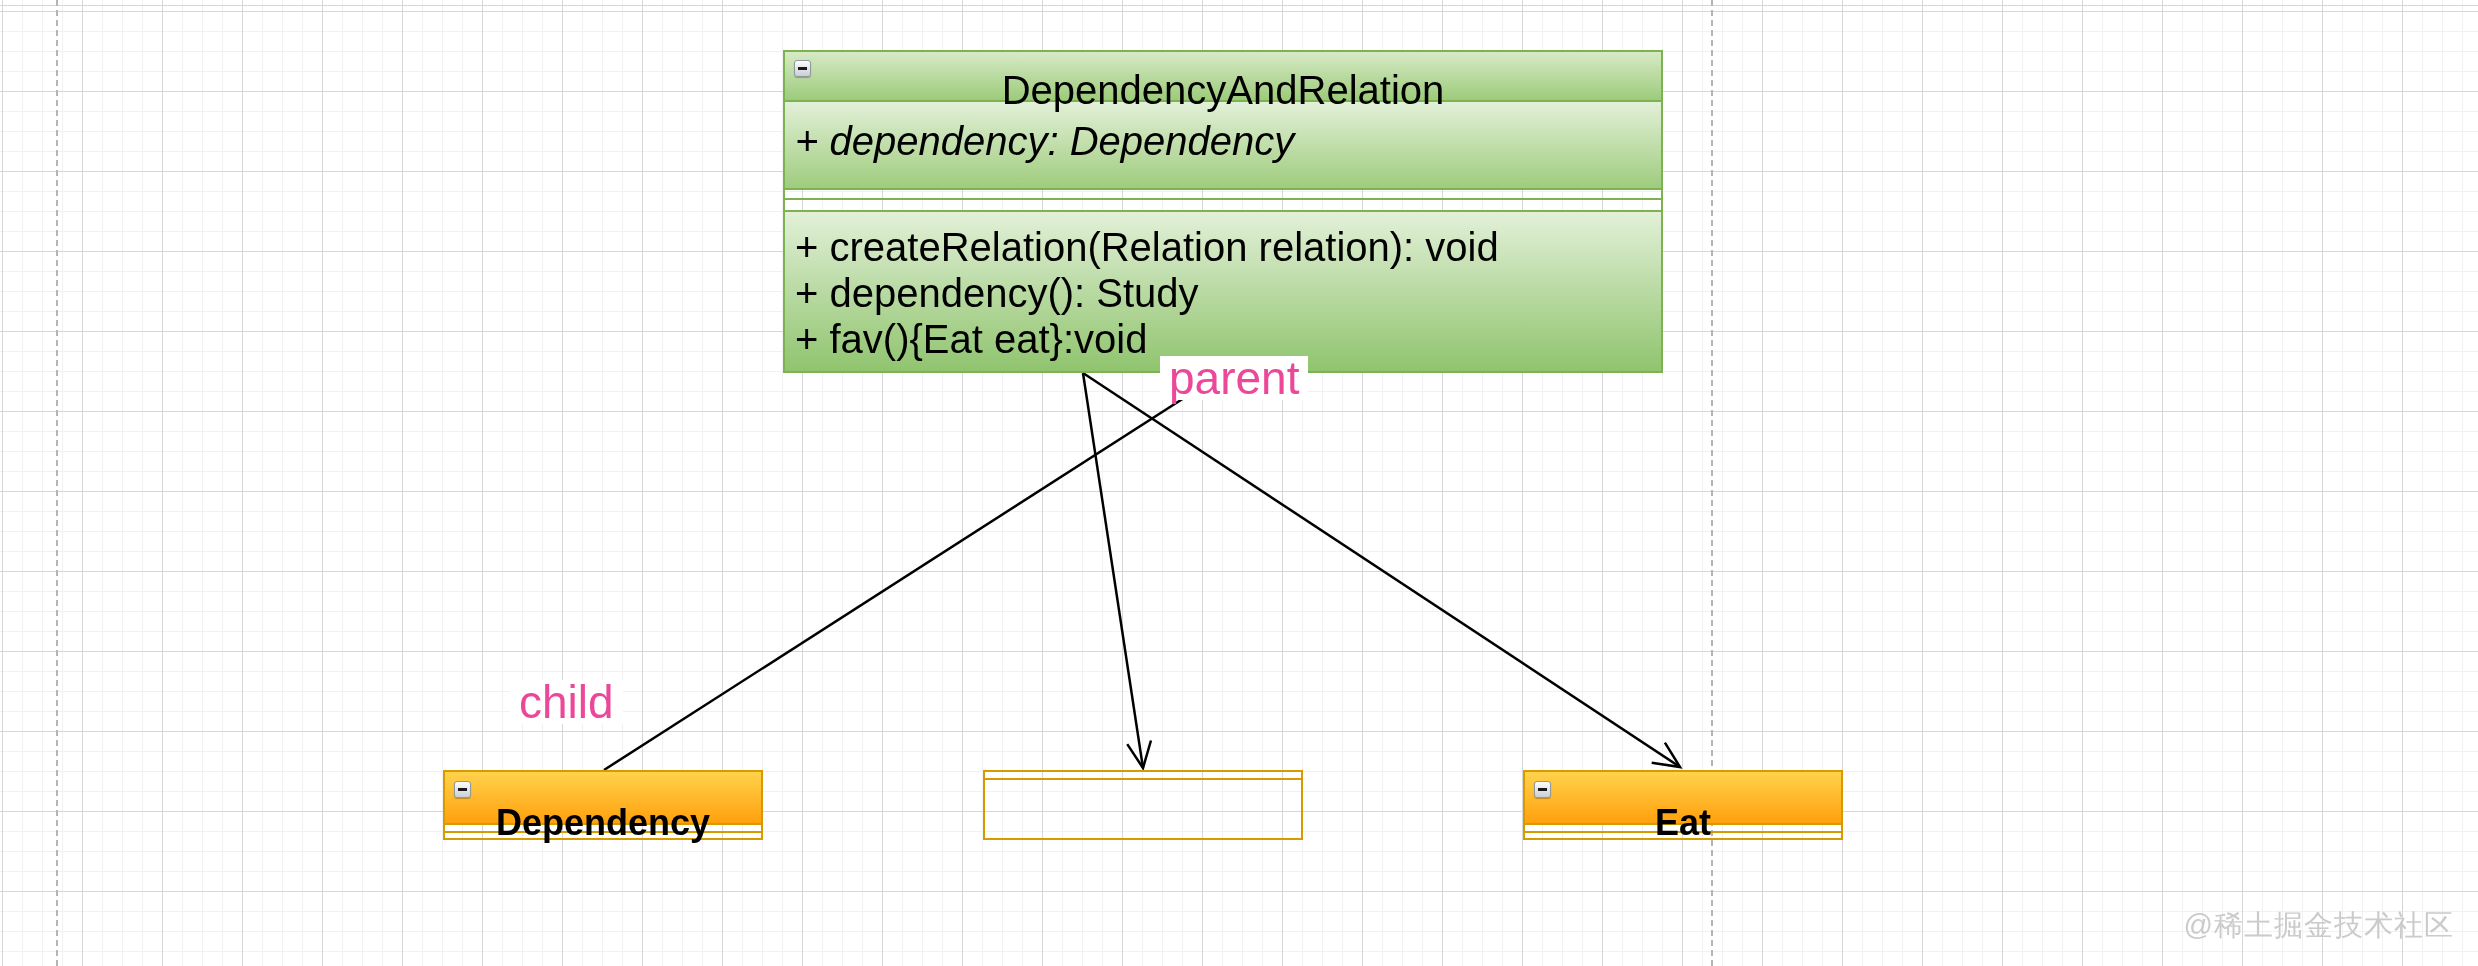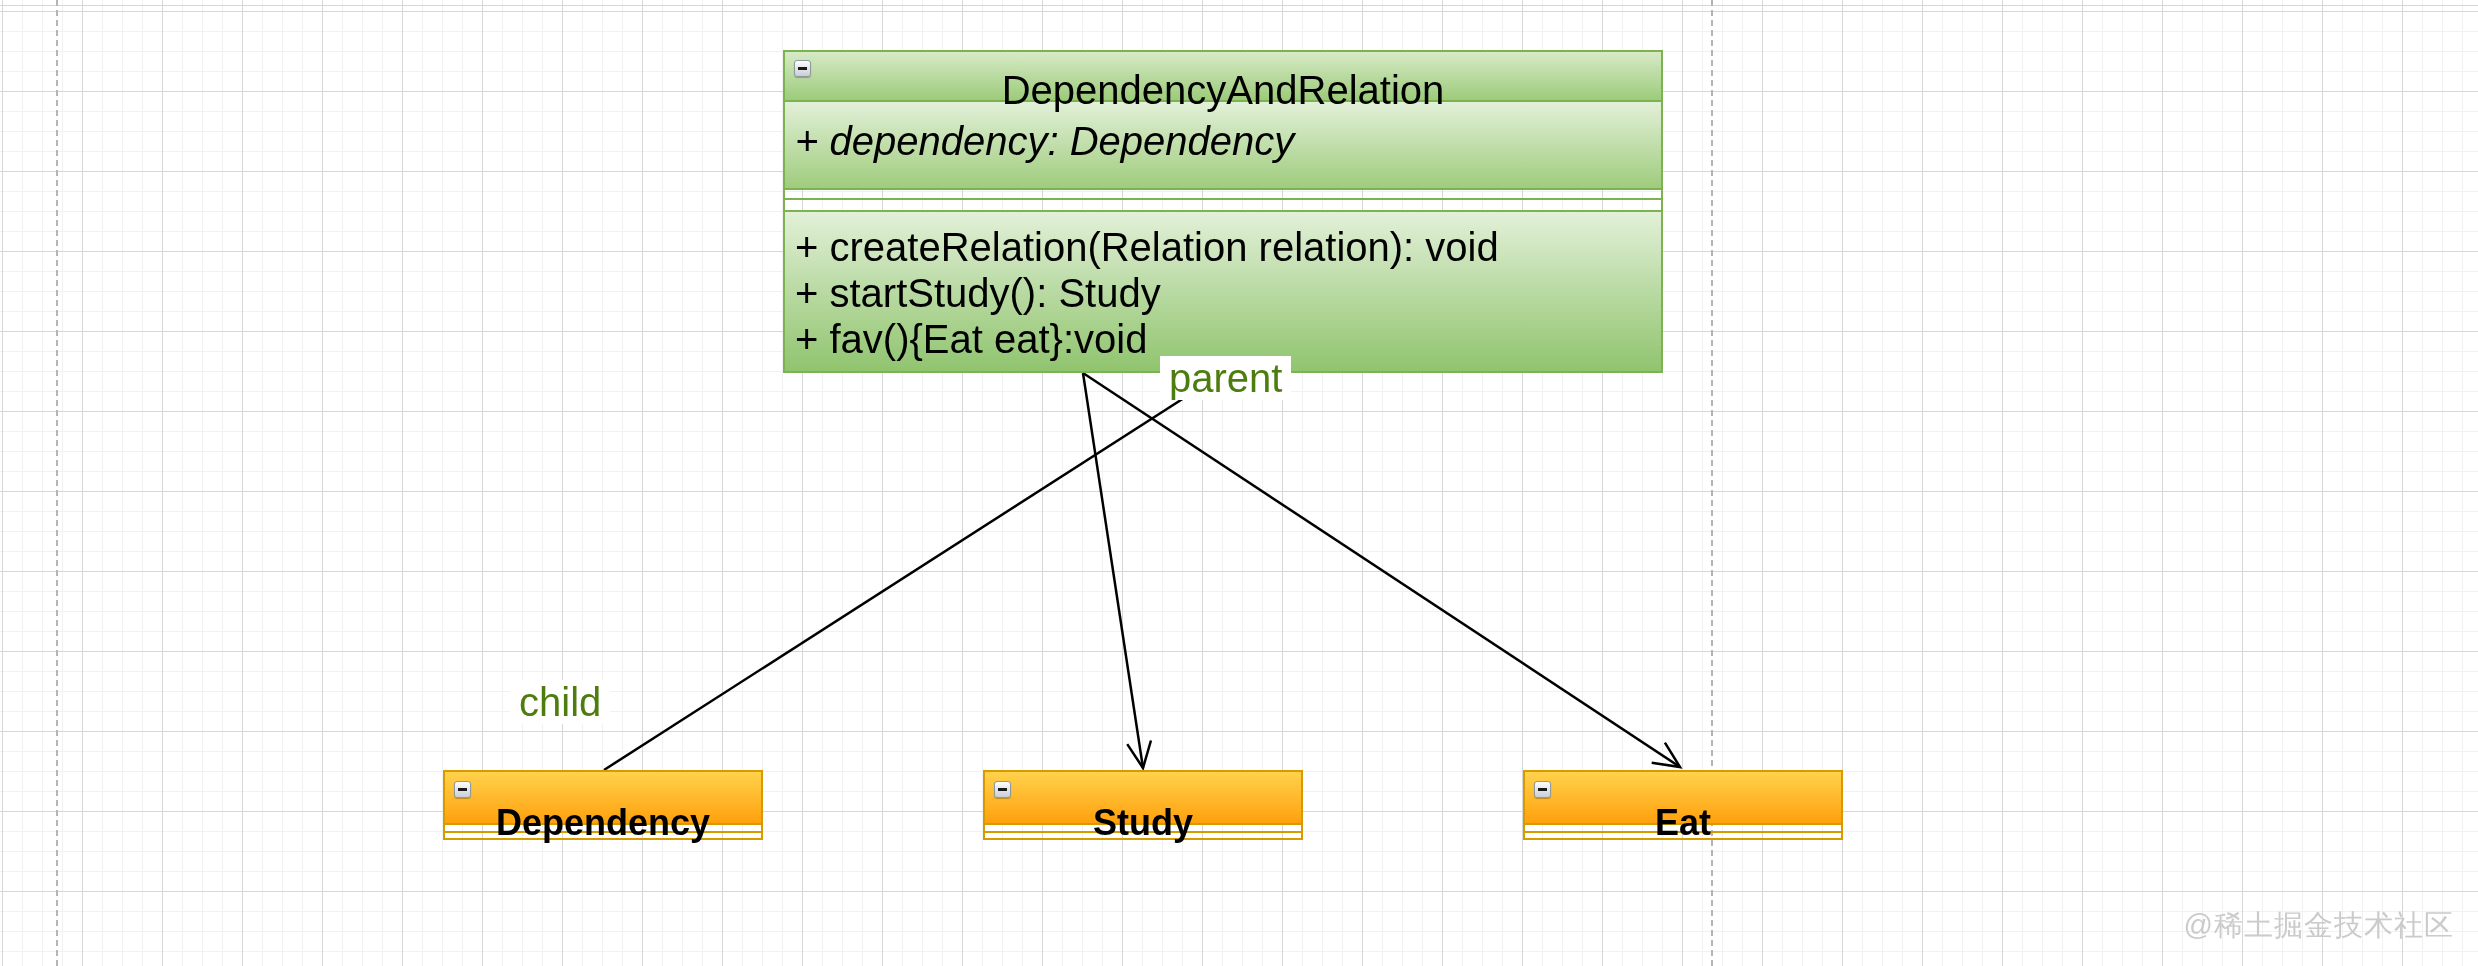--- a/index.html
+++ b/index.html
@@ -77,22 +77,22 @@
     border:1px solid #8f979f; border-radius:3px;
     background:linear-gradient(to bottom, #fdfdfd, #c9cfd6);
     display:flex; align-items:center; justify-content:center;
     box-shadow:0 1px 1px rgba(0,0,0,0.25);
   }
   .green-class .collapse-btn { top:8px; }
   .minus-bar { display:block; width:9px; height:3px; background:#1a1a1a; }
 
   
   .edge-label {
-    position:absolute; background:var(--label-bg,#ffffff); color:#4d7c0f;
-    font-size:40px; line-height:38px; padding:3px 9px; white-space:nowrap;
+    position:absolute; background:var(--label-bg,#ffffff); color:#ec4899;
+    font-size:46px; line-height:38px; padding:3px 9px; white-space:nowrap;
   }
   .label-parent { left:1160px; top:356px; }
   .label-child  { left:510px;  top:680px; }
 
   
   .watermark {
     position:absolute; right:24px; bottom:20px;
     font-size:29px; color:var(--watermark-color,#cbcbcb); letter-spacing:1px;
   }
 </style>
@@ -123,44 +123,38 @@
       <span>DependencyAndRelation</span>
     </div>
     <div class="attrs">
       <div>+ dependency: Dependency</div>
     </div>
     <div class="gap-band">
       <div class="mid-line"></div>
     </div>
     <div class="methods">
       <div>+ createRelation(Relation relation): void</div>
-      <div>+ startStudy(): Study</div>
+      <div>+ dependency(): Study</div>
       <div>+ fav(){Eat eat}:void</div>
     </div>
   </div>
 
   <div class="uml-class orange-class pos-dependency">
     <div class="title">
       <span class="collapse-btn">
         <span class="minus-bar"></span>
       </span>
       <span>Dependency</span>
     </div>
     <div class="strip1"></div>
     <div class="strip-line"></div>
     <div class="strip2"></div>
   </div>
 
   <div class="uml-class orange-class pos-study">
-    <div class="title">
-      <span class="collapse-btn">
-        <span class="minus-bar"></span>
-      </span>
-      <span>Study</span>
-    </div>
     <div class="strip1"></div>
     <div class="strip-line"></div>
     <div class="strip2"></div>
   </div>
 
   <div class="uml-class orange-class pos-eat">
     <div class="title">
       <span class="collapse-btn">
         <span class="minus-bar"></span>
       </span>

